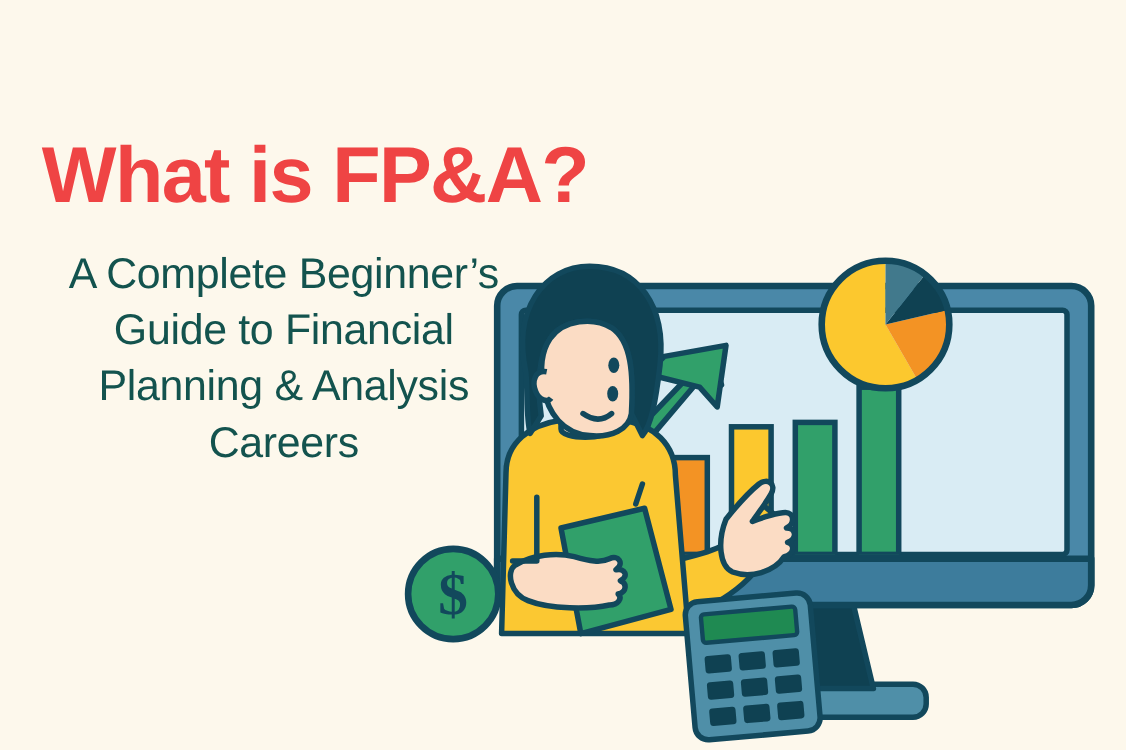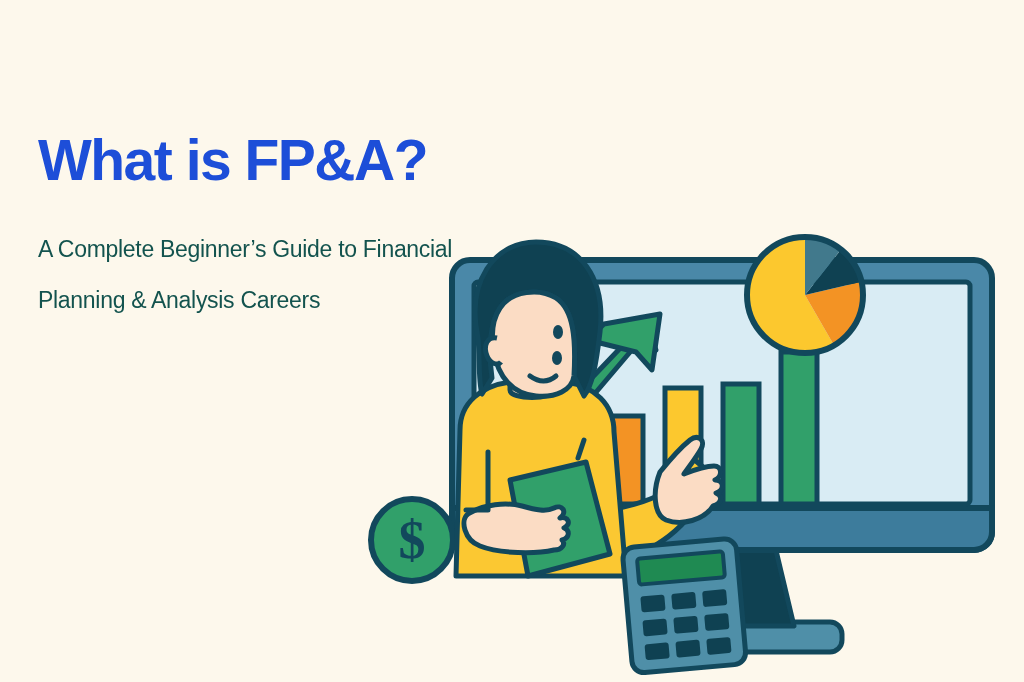--- a/index.html
+++ b/index.html
@@ -17,36 +17,37 @@
   }
   #text-block {
     position: absolute;
     left: 38px;
     top: 118px;
     width: 470px;
   }
   #headline {
     margin: 0;
     font-family: "Liberation Sans", sans-serif;
-    font-size: 57px;
+    font-size: 72px;
     line-height: 84px;
     font-weight: 700;
     letter-spacing: -1.5px;
-    color: #1d4ed8;
+    color: #ef4444;
     white-space: nowrap;
   }
   #subhead {
     margin: 22px 0 0 0;
     font-family: "Liberation Sans", sans-serif;
-    font-size: 23px;
+    font-size: 39px;
     line-height: 51px;
     font-weight: 400;
     letter-spacing: -0.3px;
     color: #13534e;
     max-width: 440px;
+    text-align: center;
   }
   #illustration {
     position: absolute;
     left: 360px;
     top: 190px;
     width: 664px;
     height: 492px;
   }
   #illustration svg {
     display: block;

